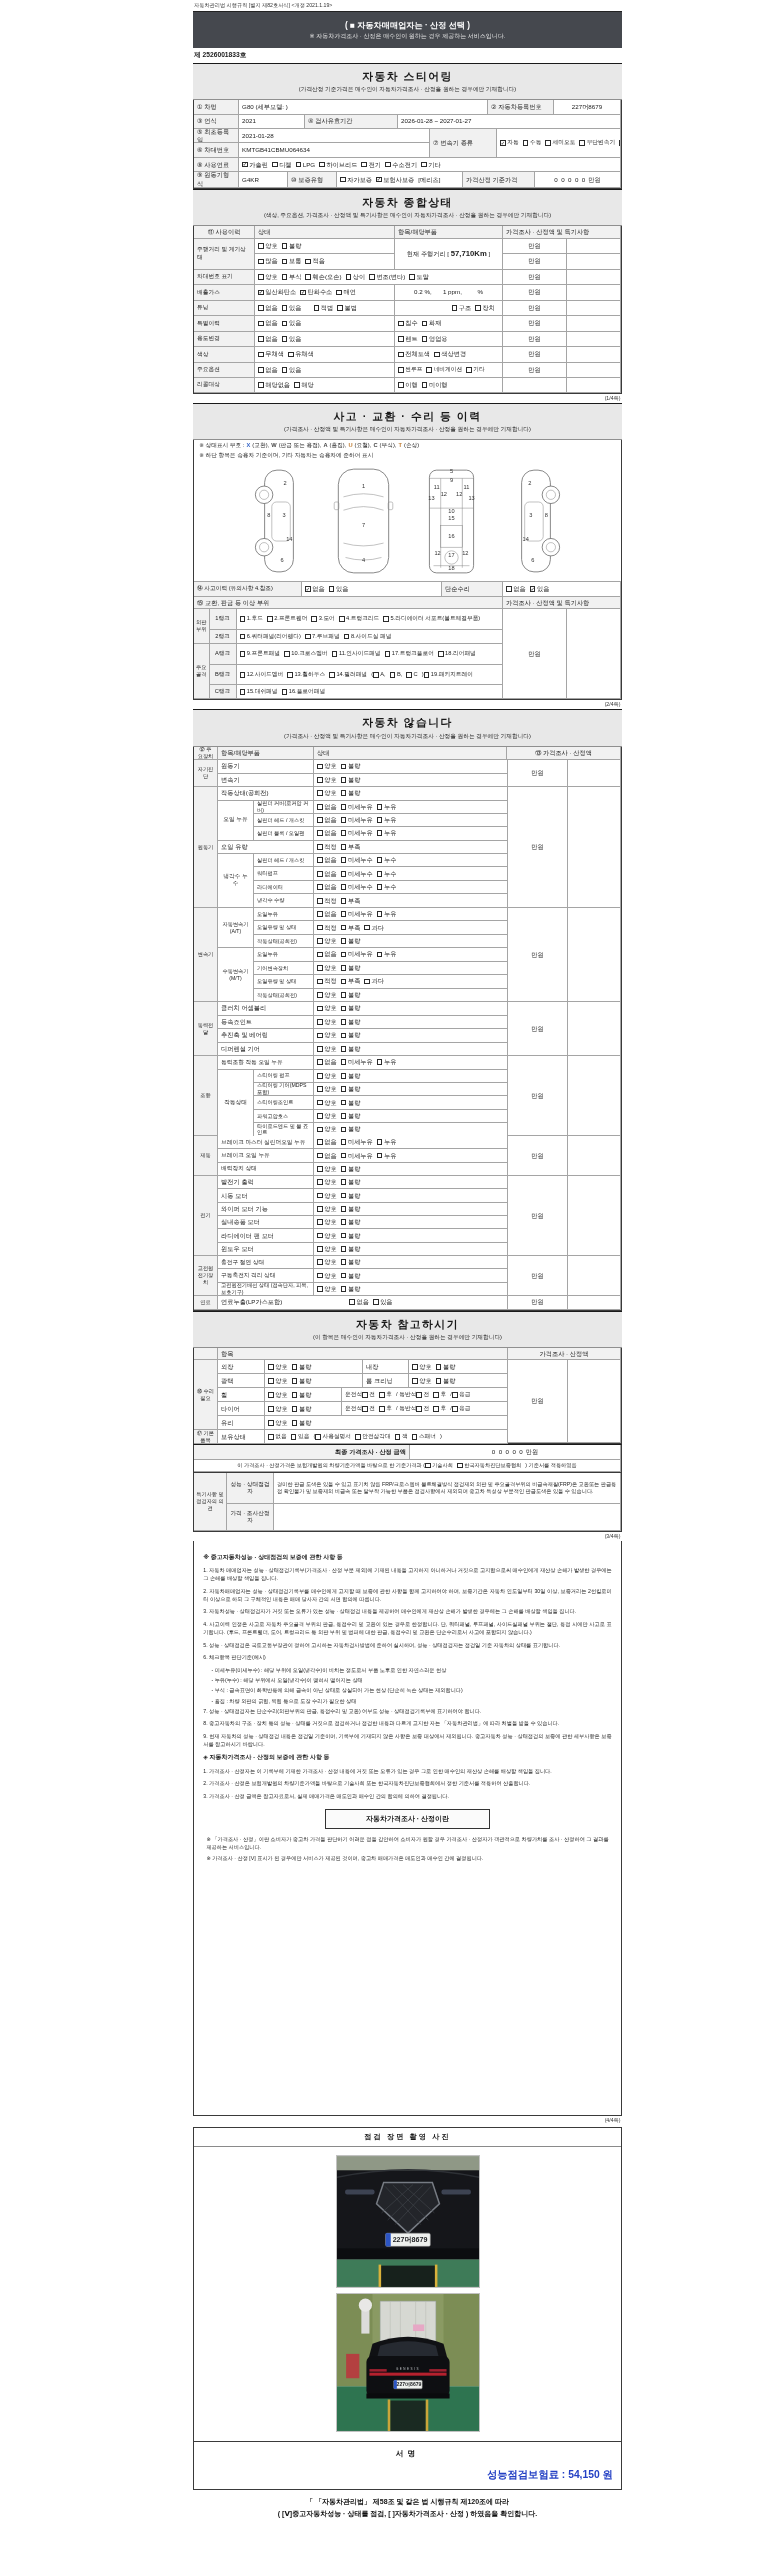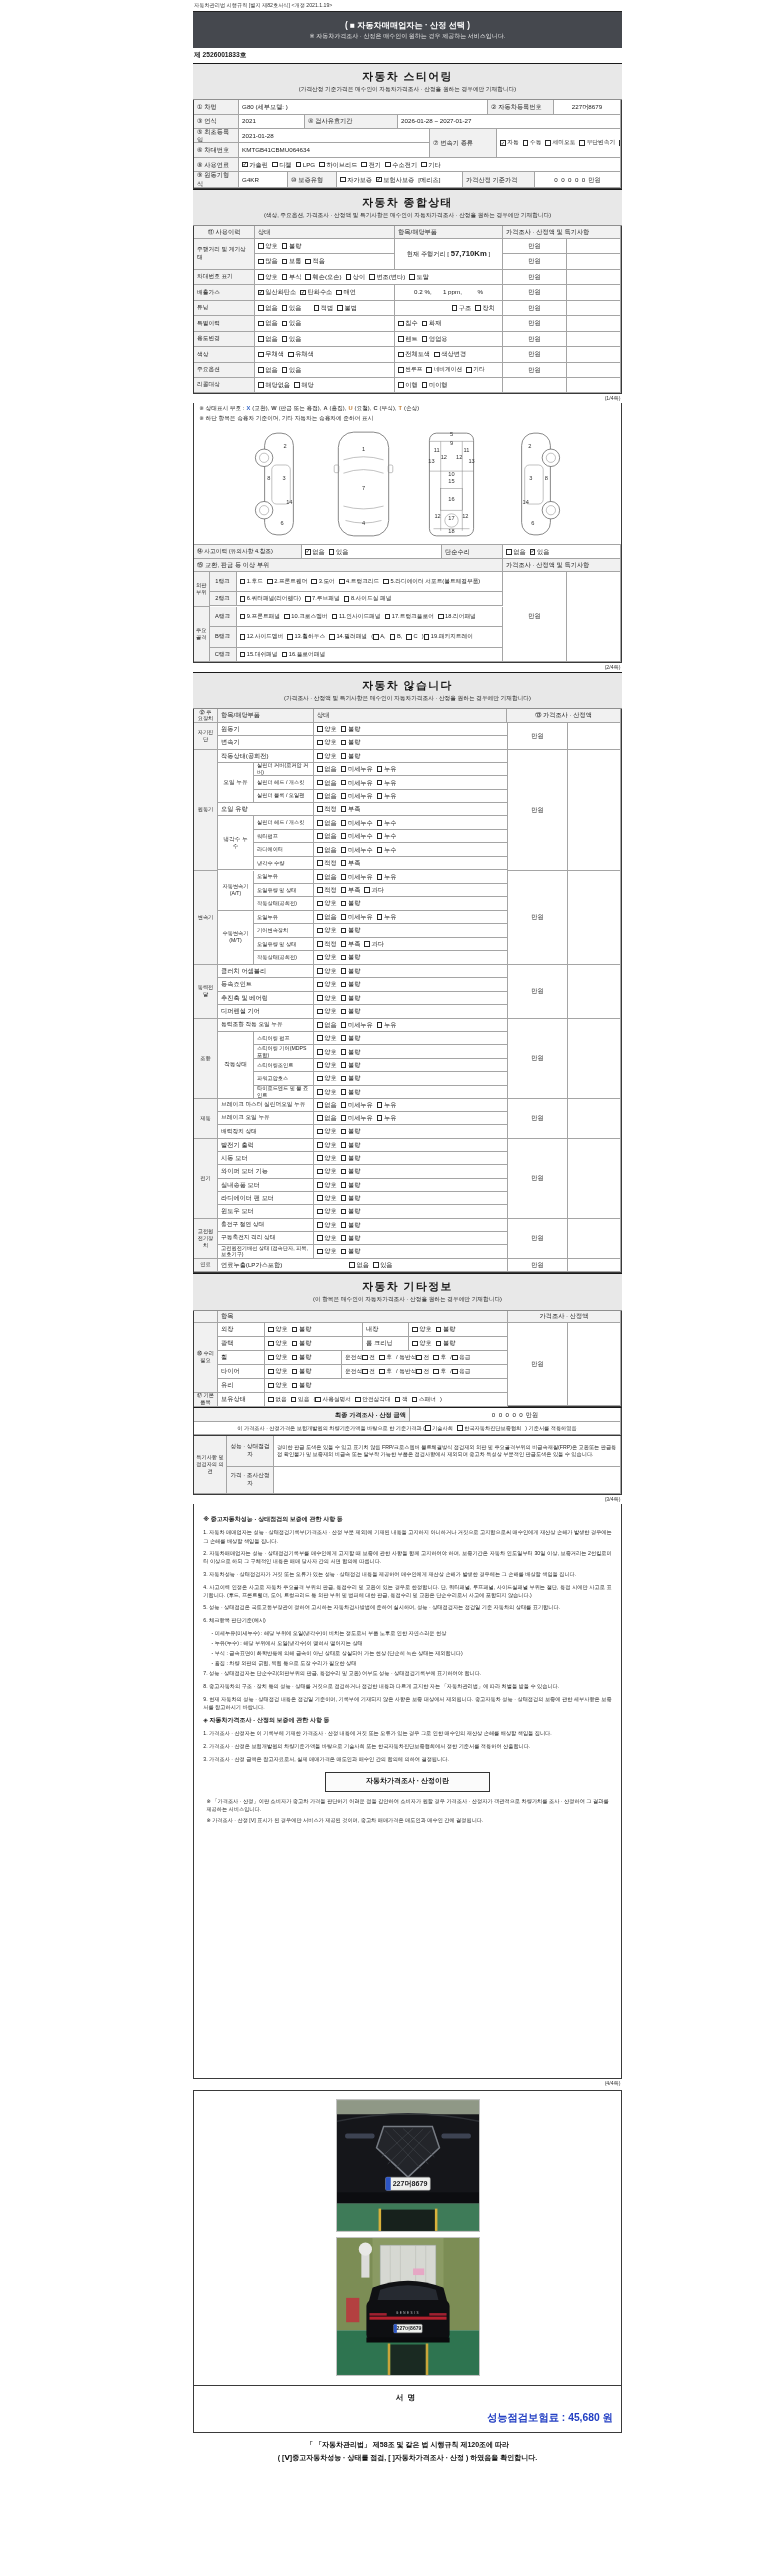--- a/index.html
+++ b/index.html
@@ -454,20 +454,24 @@
               <span class="cbl">미이행</span>
             </span>
           </div>
           <div class="cell" style="flex: 0 0 64px;"></div>
           <div class="cell" style="flex: 1 1 0px;"></div>
         </div>
       </div>
     </div>
   <div class="marker">(1/4쪽)</div>
 
+  <div class="band">
+    <h2>사고 · 교환 · 수리 등 이력</h2>
+    <p>(가격조사 · 산정액 및 특기사항은 매수인이 자동차가격조사 · 산정을 원하는 경우에만 기재합니다)</p>
+  </div>
   <div class="tbl">
     <div class="legend"><span class="sg">※ 상태표시 부호 : </span><span class="k" style="color: rgb(54, 103, 201);">X</span><span class="sg"> (교환), </span><span class="k" style="color: rgb(68, 68, 68);">W</span><span class="sg"> (판금 또는 용접), </span><span class="k" style="color: rgb(68, 68, 68);">A</span><span class="sg"> (흠집), </span><span class="k" style="color: rgb(191, 122, 46);">U</span><span class="sg"> (요철), </span><span class="k" style="color: rgb(68, 68, 68);">C</span><span class="sg"> (부식), </span><span class="k" style="color: rgb(191, 122, 46);">T</span><span class="sg"> (손상)</span></div>
     <div class="legend"><span class="sg">※ 하단 항목은 승용차 기준이며, 기타 자동차는 승용차에 준하여 표시</span></div>
 
     <div class="diag">
       <svg width="62" height="112" viewBox="0 0 120 218">
         <rect x="32" y="10" width="56" height="198" rx="24" fill="none" stroke="#666" stroke-width="1.5"></rect>
         <rect x="46" y="72" width="36" height="76" rx="9" fill="none" stroke="#888"></rect>
         <circle cx="31" cy="58" r="17" fill="#fff" stroke="#666" stroke-width="1.5"></circle>
         <circle cx="31" cy="58" r="9" fill="none" stroke="#888"></circle>
@@ -1392,21 +1396,21 @@
               <span class="cbl">있음</span>
             </span>
           </div>
           <div class="cell c" style="flex: 0 0 60px;">만원</div>
           <div class="cell" style="flex: 1 1 0px;"></div>
         </div>
       </div>
     </div>
 
   <div class="band">
-    <h2>자동차 기타정보</h2>
+    <h2>자동차 참고하시기</h2>
     <p>(이 항목은 매수인이 자동차가격조사 · 산정을 원하는 경우에만 기재합니다)</p>
   </div>
   <div class="tbl">
       <div class="vcol">
         <div class="hrow" style="height: 12.4px; flex: 0 0 12.4px;">
           <div class="cell lab" style="flex: 0 0 24px;"></div>
           <div class="cell lab" style="flex: 0 0 290px;">항목</div>
           <div class="cell lab c" style="flex: 1 1 0px;">가격조사 · 산정액</div>
         </div>
         <div class="hrow" style="height: 83px; flex: 0 0 83px;">
@@ -1653,20 +1657,21 @@
       <p class="ni">1. 가격조사 · 산정자는 이 기록부에 기재한 가격조사 · 산정 내용에 거짓 또는 오류가 있는 경우 그로 인한 매수인의 재산상 손해를 배상할 책임을 집니다.</p>
       <p class="ni">2. 가격조사 · 산정은 보험개발원의 차량기준가액을 바탕으로 기술사회 또는 한국자동차진단보증협회에서 정한 기준서를 적용하여 산출합니다.</p>
       <p class="ni">3. 가격조사 · 산정 금액은 참고자료로서, 실제 매매가격은 매도인과 매수인 간의 합의에 의하여 결정됩니다.</p>
       <div class="defbox">자동차가격조사 · 산정이란</div>
       <p class="defline">※ 「가격조사 · 산정」이란 소비자가 중고차 가격을 판단하기 어려운 점을 감안하여 소비자가 원할 경우 가격조사 · 산정자가 객관적으로 차량가치를 조사 · 산정하여 그 결과를 제공하는 서비스입니다.</p>
       <p class="defline">※ 가격조사 · 산정 [Ⅴ] 표시가 된 경우에만 서비스가 제공된 것이며, 중고차 매매가격은 매도인과 매수인 간에 결정됩니다.</p>
     </div>
   <div class="marker">(4/4쪽)</div>
 
   <div class="photos">
+    <div class="ptitle">점검 장면 촬영 사진</div>
     <div class="pwrap">
       <svg width="144" height="133" viewBox="0 0 280 258">
         <rect x="0" y="0" width="280" height="40" fill="#8f9886"></rect>
         <rect x="0" y="28" width="280" height="176" fill="#15161a"></rect>
         <path d="M0,42 Q140,12 280,42" fill="none" stroke="#2e3136" stroke-width="3"></path>
         <polygon points="92,52 188,52 202,94 140,152 78,94" fill="#23252a" stroke="#767b83" stroke-width="3"></polygon>
         <g stroke="#3b3f45" stroke-width="1.5">
           <line x1="95" y1="60" x2="165" y2="135"></line>
             <line x1="110" y1="57" x2="180" y2="126"></line>
           <line x1="130" y1="56" x2="192" y2="112"></line>
@@ -1712,21 +1717,21 @@
         <rect x="58" y="196" width="164" height="10" fill="#0a0b0d"></rect>
         <rect x="105" y="210" width="70" height="60" fill="#1a2a22"></rect>
         <rect x="100" y="208" width="5" height="62" fill="#c9a53a"></rect>
         <rect x="175" y="208" width="5" height="62" fill="#c9a53a"></rect>
       </svg>
     </div>
   </div>
 
   <div class="sig">
     <div class="t">서명</div>
-    <div class="fee">성능점검보험료 : 45,680 원</div>
+    <div class="fee">성능점검보험료 : 54,150 원</div>
   </div>
 
   <div class="foot">
     <div>「 「자동차관리법」 제58조 및 같은 법 시행규칙 제120조에 따라</div>
     <div>( [Ⅴ]중고자동차성능 · 상태를 점검, [   ]자동차가격조사 · 산정 ) 하였음을 확인합니다.</div>
   </div>
 
 </div>
 
 

